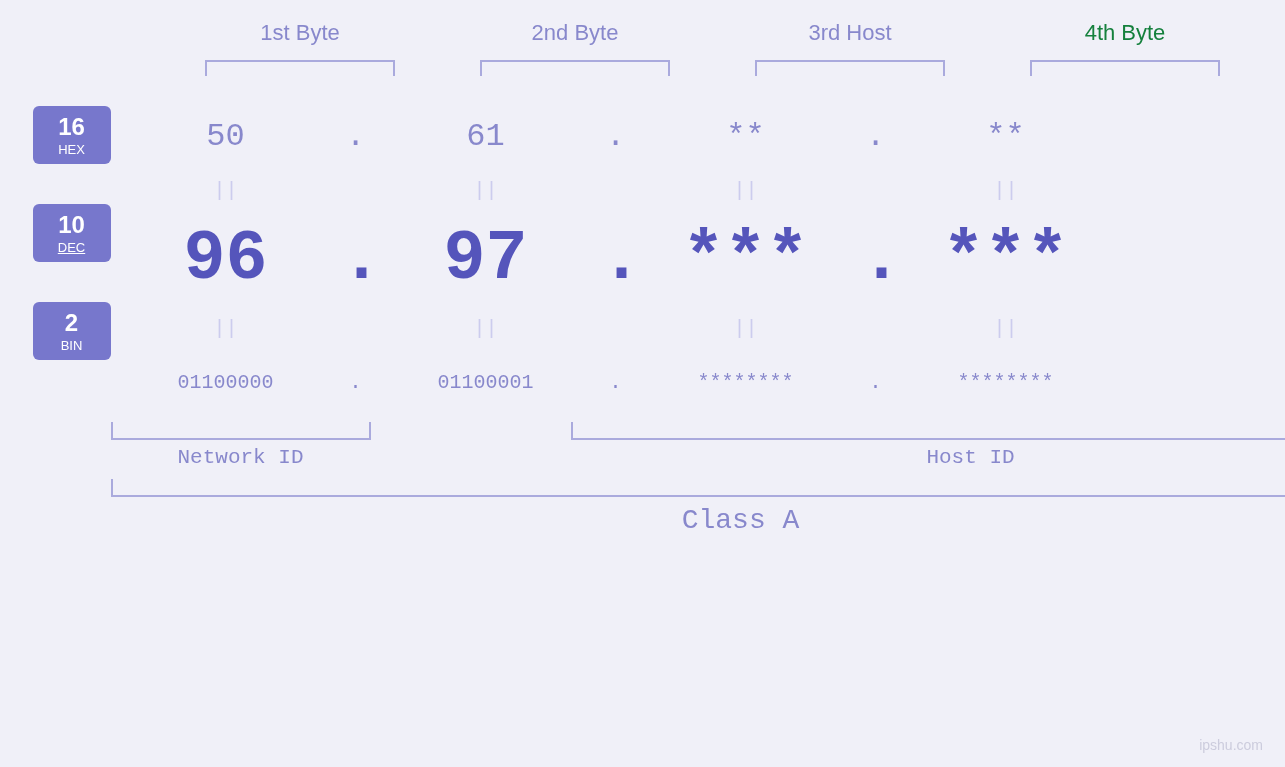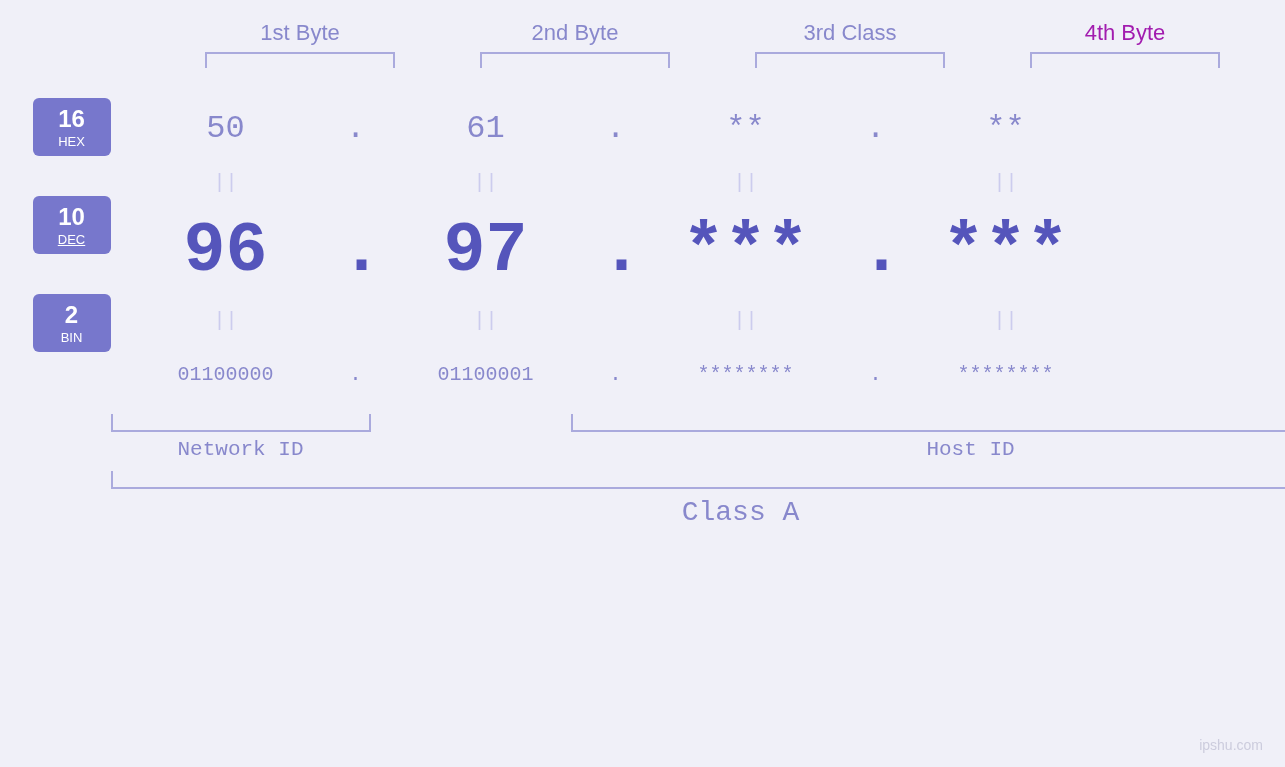--- a/index.html
+++ b/index.html
@@ -30,25 +30,25 @@
       width: 1240px;
       margin-left: 20px;
     }
 
   </style>
 </head>
 <body>
 
 <div class="container">
 
-  <div style="display:flex; width:1100px; margin-left:140px; justify-content:space-around; margin-bottom:6px;">
+  <div style="display:flex; width:1100px; margin-left:140px; justify-content:space-around; margin-bottom:14px;">
     <div style="color:#8888cc; font-size:22px; font-family:Arial,sans-serif; width:240px; text-align:center;">1st Byte</div>
     <div style="color:#8888cc; font-size:22px; font-family:Arial,sans-serif; width:240px; text-align:center;">2nd Byte</div>
-    <div style="color:#8888cc; font-size:22px; font-family:Arial,sans-serif; width:240px; text-align:center;">3rd Class</div>
-    <div style="color:#a21caf; font-size:22px; font-family:Arial,sans-serif; width:240px; text-align:center;">4th Byte</div>
+    <div style="color:#8888cc; font-size:22px; font-family:Arial,sans-serif; width:240px; text-align:center;">3rd Host</div>
+    <div style="color:#15803d; font-size:22px; font-family:Arial,sans-serif; width:240px; text-align:center;">4th Byte</div>
   </div>
 
   <div style="display:flex; width:1100px; margin-left:140px; justify-content:space-around; margin-bottom:25px;">
     <div style="width:190px; height:16px; border-top:2px solid #aaaadd; border-left:2px solid #aaaadd; border-right:2px solid #aaaadd;"></div>
     <div style="width:190px; height:16px; border-top:2px solid #aaaadd; border-left:2px solid #aaaadd; border-right:2px solid #aaaadd;"></div>
     <div style="width:190px; height:16px; border-top:2px solid #aaaadd; border-left:2px solid #aaaadd; border-right:2px solid #aaaadd;"></div>
     <div style="width:190px; height:16px; border-top:2px solid #aaaadd; border-left:2px solid #aaaadd; border-right:2px solid #aaaadd;"></div>
   </div>
 
   <div class="labels-and-values">

